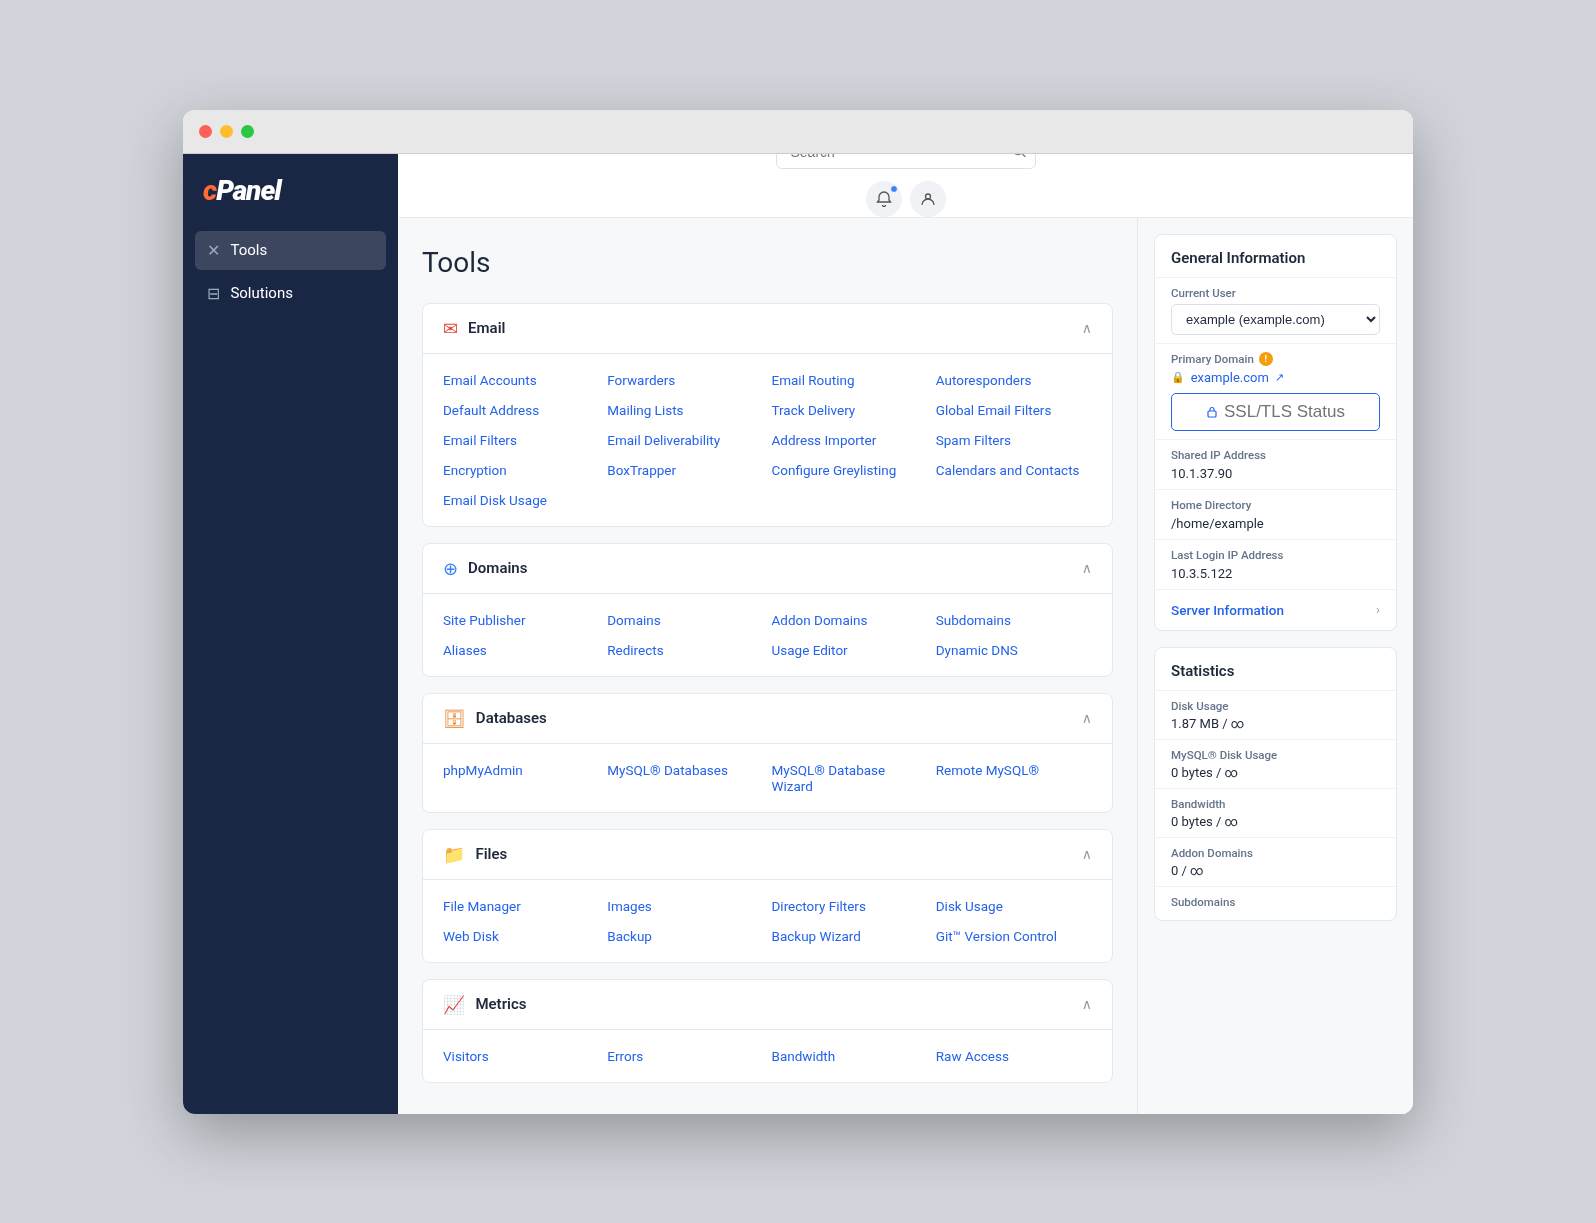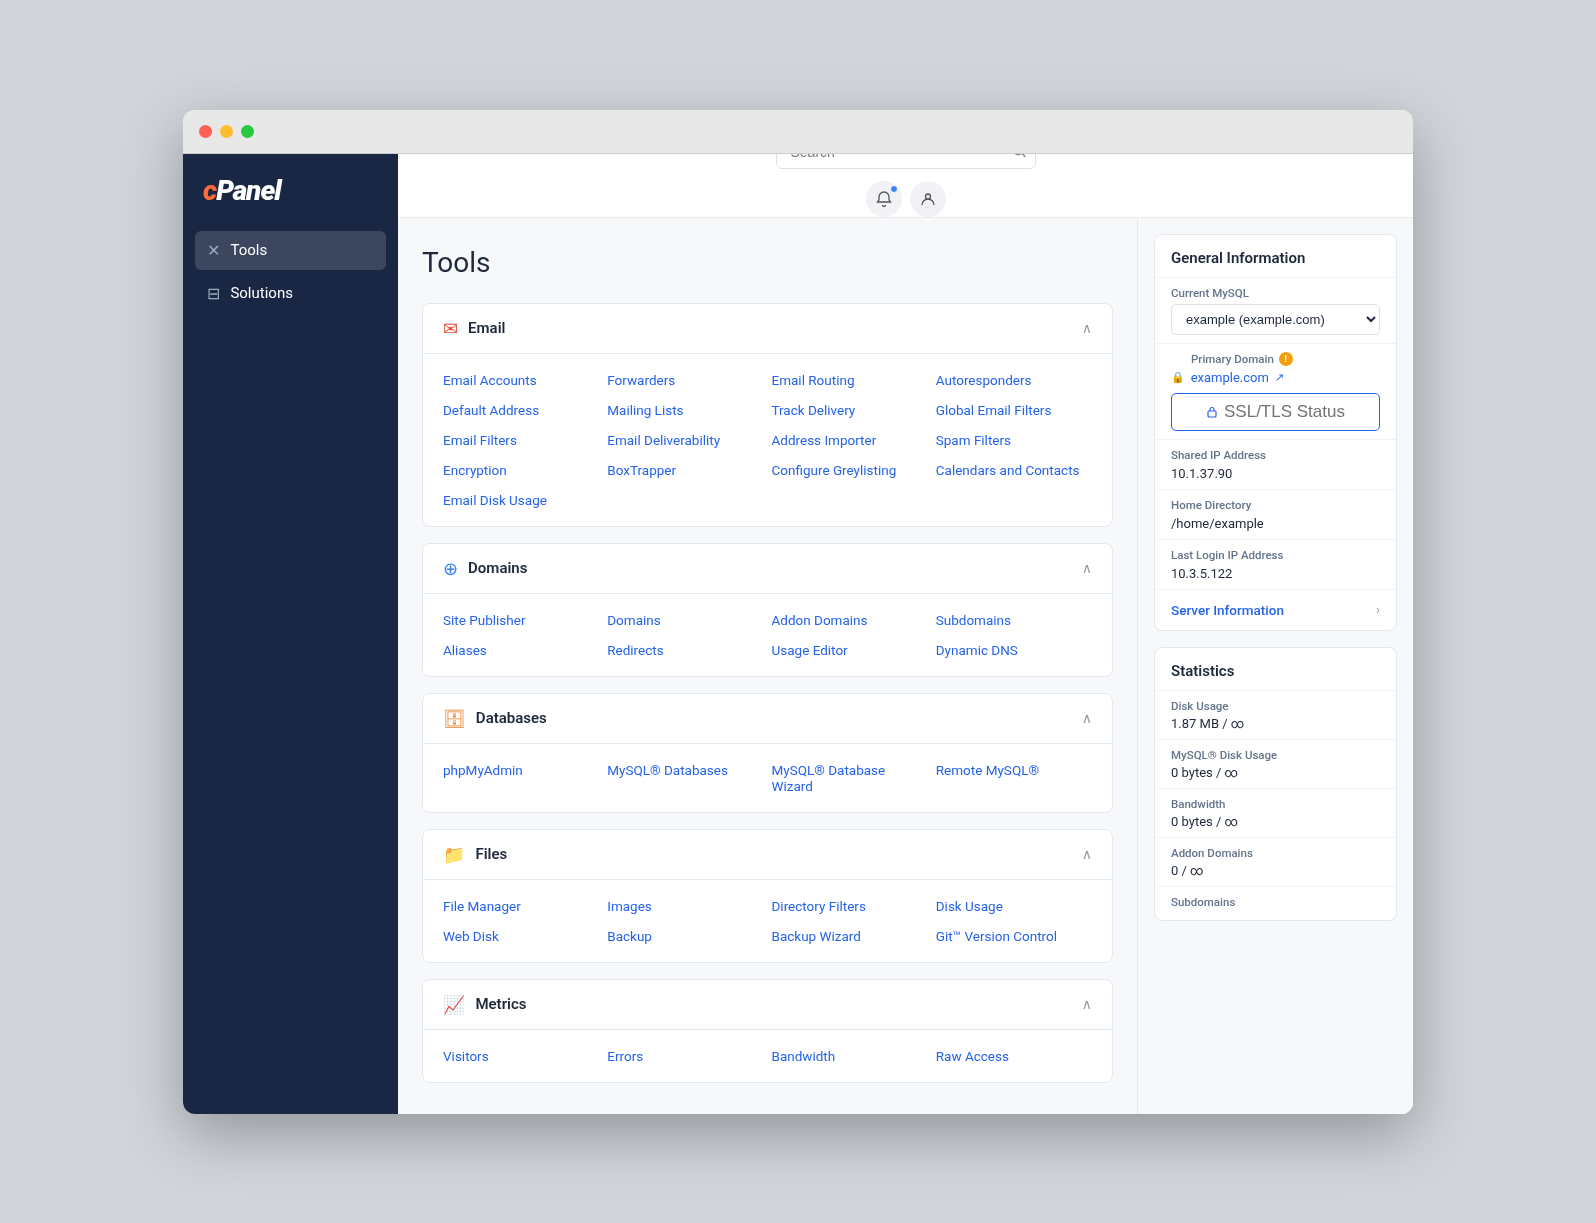--- a/index.html
+++ b/index.html
@@ -307,21 +307,20 @@
       border-top: 1px solid #f0f2f5;
     }
     .primary-domain-label {
       display: flex;
       align-items: center;
       gap: 5px;
       font-size: 11.5px;
       color: #64748b;
       font-weight: 500;
       margin-bottom: 4px;
-      margin-left: 20px;
     }
     .info-icon {
       width: 14px;
       height: 14px;
       background: #f59e0b;
       border-radius: 50%;
       color: #fff;
       font-size: 9px;
       display: flex;
       align-items: center;
@@ -493,21 +492,21 @@
           </div>
 
         </div>
 
         <div class="sidebar-right">
 
           <div class="info-card">
             <div class="info-card-title">General Information</div>
 
             <div class="info-row">
-              <div class="info-label">Current MySQL</div>
+              <div class="info-label">Current User</div>
               <select class="info-select">
                 <option>example (example.com)</option>
               </select>
             </div>
 
             <div class="primary-domain-row">
               <div class="primary-domain-label">
                 <span>Primary Domain</span>
                 <div class="info-icon">!</div>
               </div>

